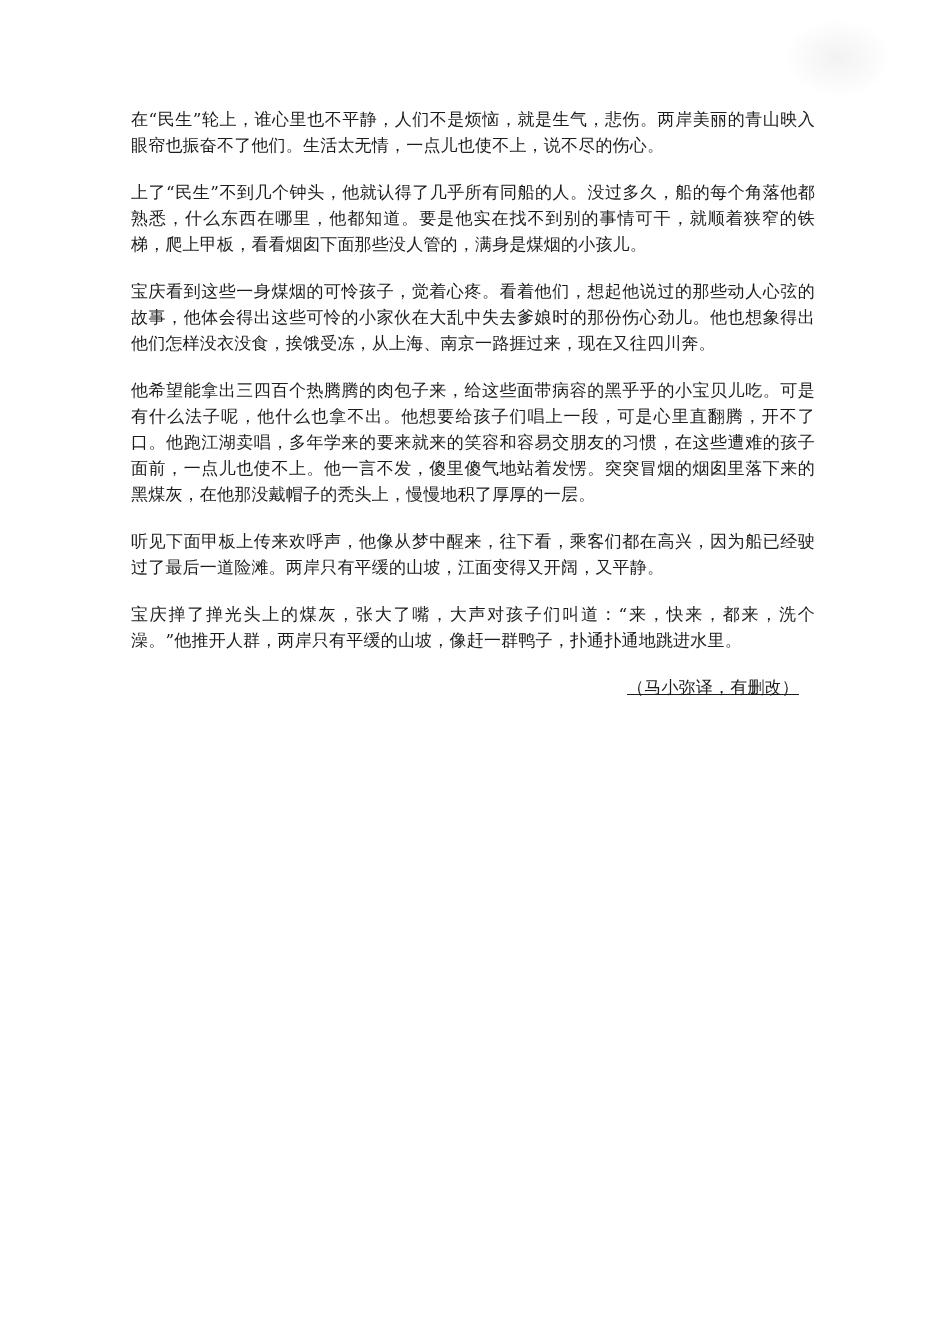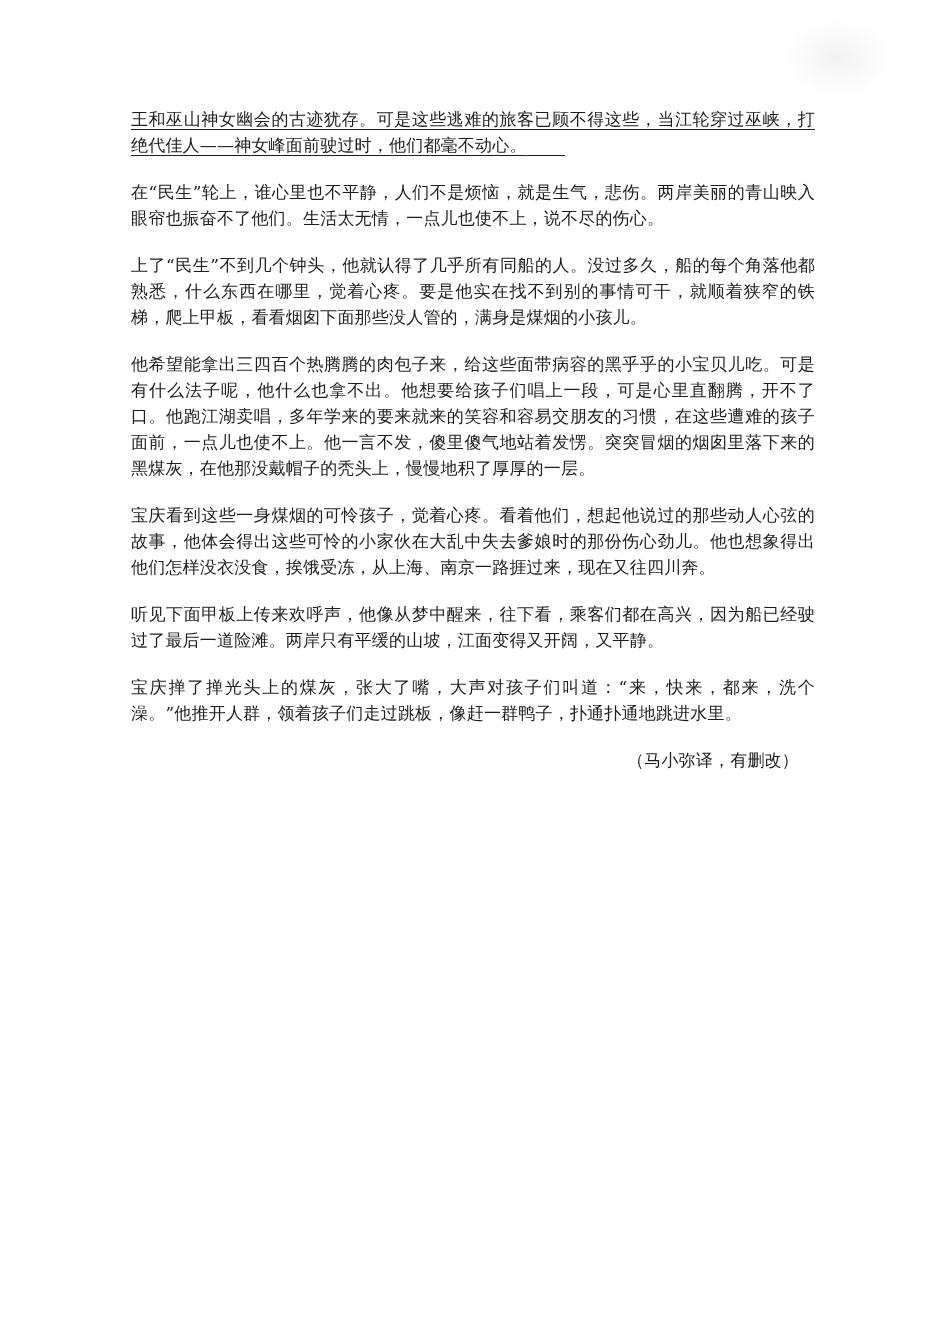--- a/index.html
+++ b/index.html
@@ -48,29 +48,29 @@
   .passage p.underlined::after {
     content: "";
     display: inline-block;
     width: 38px;
     vertical-align: -5px;
     border-bottom: 1px solid #1c1c1c;
   }
   .attribution {
     text-align: right;
     padding-right: 16px;
+    text-decoration: underline;
   }
 </style>
 </head>
 <body>
 
 <div class="scan-shadow"></div>
 
 <div class="passage">
-  <p class="underlined">王和巫山神女幽会的古迹犹存。可是这些逃难的旅客已顾不得这些，当江轮穿过巫峡，打绝代佳人——神女峰面前驶过时，他们都毫不动心。</p>
   <p>在“民生”轮上，谁心里也不平静，人们不是烦恼，就是生气，悲伤。两岸美丽的青山映入眼帘也振奋不了他们。生活太无情，一点儿也使不上，说不尽的伤心。</p>
-  <p>上了“民生”不到几个钟头，他就认得了几乎所有同船的人。没过多久，船的每个角落他都熟悉，什么东西在哪里，觉着心疼。要是他实在找不到别的事情可干，就顺着狭窄的铁梯，爬上甲板，看看烟囱下面那些没人管的，满身是煤烟的小孩儿。</p>
+  <p>上了“民生”不到几个钟头，他就认得了几乎所有同船的人。没过多久，船的每个角落他都熟悉，什么东西在哪里，他都知道。要是他实在找不到别的事情可干，就顺着狭窄的铁梯，爬上甲板，看看烟囱下面那些没人管的，满身是煤烟的小孩儿。</p>
+  <p>宝庆看到这些一身煤烟的可怜孩子，觉着心疼。看着他们，想起他说过的那些动人心弦的故事，他体会得出这些可怜的小家伙在大乱中失去爹娘时的那份伤心劲儿。他也想象得出他们怎样没衣没食，挨饿受冻，从上海、南京一路捱过来，现在又往四川奔。</p>
   <p>他希望能拿出三四百个热腾腾的肉包子来，给这些面带病容的黑乎乎的小宝贝儿吃。可是有什么法子呢，他什么也拿不出。他想要给孩子们唱上一段，可是心里直翻腾，开不了口。他跑江湖卖唱，多年学来的要来就来的笑容和容易交朋友的习惯，在这些遭难的孩子面前，一点儿也使不上。他一言不发，傻里傻气地站着发愣。突突冒烟的烟囱里落下来的黑煤灰，在他那没戴帽子的秃头上，慢慢地积了厚厚的一层。</p>
-  <p>宝庆看到这些一身煤烟的可怜孩子，觉着心疼。看着他们，想起他说过的那些动人心弦的故事，他体会得出这些可怜的小家伙在大乱中失去爹娘时的那份伤心劲儿。他也想象得出他们怎样没衣没食，挨饿受冻，从上海、南京一路捱过来，现在又往四川奔。</p>
   <p>听见下面甲板上传来欢呼声，他像从梦中醒来，往下看，乘客们都在高兴，因为船已经驶过了最后一道险滩。两岸只有平缓的山坡，江面变得又开阔，又平静。</p>
-  <p>宝庆掸了掸光头上的煤灰，张大了嘴，大声对孩子们叫道：“来，快来，都来，洗个澡。”他推开人群，领着孩子们走过跳板，像赶一群鸭子，扑通扑通地跳进水里。</p>
+  <p>宝庆掸了掸光头上的煤灰，张大了嘴，大声对孩子们叫道：“来，快来，都来，洗个澡。”他推开人群，两岸只有平缓的山坡，像赶一群鸭子，扑通扑通地跳进水里。</p>
   <p class="attribution">（马小弥译，有删改）</p>
 </div>
 
 </body></html>

